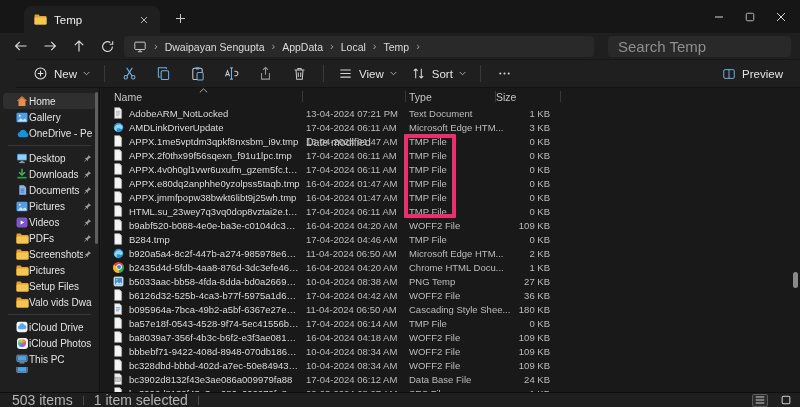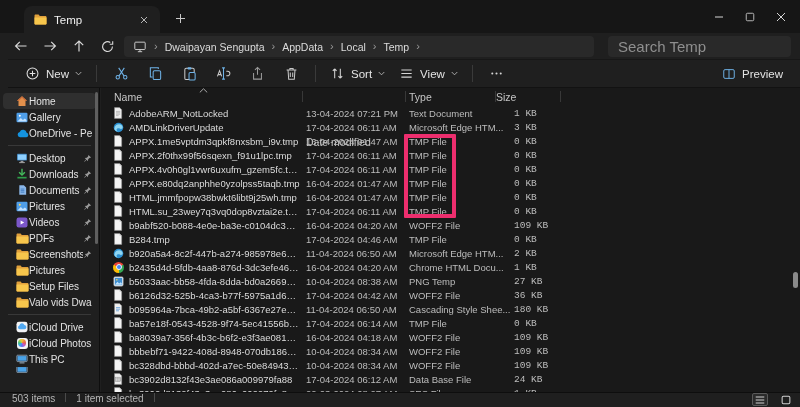--- a/index.html
+++ b/index.html
@@ -25,21 +25,21 @@
               border-radius:4px;display:flex;align-items:center;gap:7px;padding:0 9px;font-size:10.5px;color:#dcdcdc;}
   .crumb{white-space:nowrap;}
   .crumb-sep{color:#9a9a9a;font-size:11px;line-height:1;}
   .searchbar{position:absolute;left:608px;top:3px;width:183px;height:21px;background:#292929;
              border-radius:4px;display:flex;align-items:center;padding:0 8px;}
   .searchbar input{flex:1;background:transparent;border:none;outline:none;color:#cfcfcf;
                    font-family:"Liberation Sans",sans-serif;font-size:15px;}
   .searchbar input::placeholder{color:#8f8f8f;}
 
   
-  .commandbar{position:absolute;top:59px;left:8px;right:0;height:29px;background:#1f1f1f;
+  .commandbar{position:absolute;top:59px;left:16px;right:0;height:29px;background:#1f1f1f;
               border-top:1px solid #171717;border-bottom:1px solid #121212;
               display:flex;align-items:center;padding:0 10px;}
   .cmd{display:flex;align-items:center;gap:6px;background:transparent;border:none;color:#e3e3e3;
        font-family:"Liberation Sans",sans-serif;font-size:11.5px;padding:4px 7px;border-radius:4px;}
   .cmd.ico{width:30px;justify-content:center;margin:0 2px;}
   .vsep{width:1px;height:17px;background:#3a3a3a;margin:0 7px;}
   .spacer{flex:1;}
 
   
   .body{position:absolute;top:88px;left:0;right:0;bottom:15px;}
@@ -61,30 +61,30 @@
   .h-name{left:13px;} .h-date{left:205px;margin-top:45px;} .h-type{left:308px;} .h-size{left:395px;text-align:right;}
   .hsep{position:absolute;top:3px;width:1px;height:11px;background:#383838;}
   .caret{position:absolute;left:98px;top:0;}
 
   .rows{position:absolute;top:18px;left:0;right:0;bottom:0;overflow:hidden;}
   .frow{height:14px;display:grid;grid-template-columns:16px 177px 103px 105px 36px;
         align-items:center;padding-left:12px;font-size:9.5px;}
   .f-ic{display:flex;align-items:center;}
   .c-name{color:#dcdcdc;white-space:nowrap;overflow:hidden;text-overflow:ellipsis;padding-right:6px;}
   .c-date,.c-type{color:#bdbdbd;white-space:nowrap;overflow:hidden;text-overflow:ellipsis;}
-  .c-size{color:#bdbdbd;white-space:nowrap;font-family:Liberation Mono, monospace;}
+  .c-size{color:#bdbdbd;white-space:nowrap;text-align:right;}
 
   .pink-highlight{position:absolute;left:303px;top:46px;width:52px;height:84px;
                   border:4px solid #ed2e6e;border-radius:1px;z-index:5;pointer-events:none;}
   .list-scroll{position:absolute;right:2px;top:184px;width:5px;height:16px;background:#8a8a8a;border-radius:3px;}
 
   
   .statusbar{position:absolute;left:0;right:0;bottom:0;height:15px;background:#1f1f1f;
-             border-top:1px solid #0e0e0e;display:flex;gap:10px;
-             padding:0 6px 0 12px;font-size:10px;color:#b5b5b5;}
+             border-top:1px solid #0e0e0e;display:flex;align-items:center;gap:10px;
+             padding:0 6px 0 12px;font-size:14px;color:#b5b5b5;}
   .ssep{width:1px;height:9px;background:#4a4a4a;}
   .sbtn{display:flex;align-items:center;justify-content:center;width:16px;height:13px;border-radius:2px;}
   .sbtn.active{border:1px solid #5a5a5a;background:#2b2b2b;}
 
   
   .chrome-ball{display:inline-block;width:11px;height:11px;border-radius:50%;position:relative;
     background:conic-gradient(from -60deg,#ea4335 0 120deg,#34a853 0 240deg,#fbbc05 0 360deg);}
   .chrome-ball::after{content:"";position:absolute;inset:2.5px;background:#4285f4;
     border:1px solid #f2f2f2;border-radius:50%;}
   .icp-ball{display:inline-block;width:11px;height:11px;border-radius:3px;background:#f2f3f5;position:relative;}
@@ -251,38 +251,38 @@
     <button class="cmd ico">
         <span>
           <svg width="15" height="15" viewBox="0 0 16 16" fill="none" stroke="#c9c9c9" stroke-width="1.1">
             <path d="M2.8 4.3h10.4M6.3 4V2.6h3.4V4M4.3 4.3 5 14.2h6l.7-9.9M6.7 6.8v4.8M9.3 6.8v4.8"></path>
           </svg>
         </span>
       </button>
     <span class="vsep"></span>
     <button class="cmd">
       <span>
-          <svg width="15" height="15" viewBox="0 0 16 16" fill="none" stroke="#d6d6d6" stroke-width="1.1">
-            <path d="M5 3v10M5 3 3 5.2M5 3l2 2.2M11 13V3M11 13l-2-2.2M11 13l2-2.2"></path>
-          </svg>
-        </span>
-      <span>Sort</span>
+          <svg width="15" height="15" viewBox="0 0 16 16" fill="none" stroke="#d6d6d6" stroke-width="1.2">
+            <path d="M2.5 4.2h11M2.5 8h11M2.5 11.8h11"></path>
+          </svg>
+        </span>
+      <span>View</span>
       <span>
           <svg width="7" height="5" viewBox="0 0 8 5" fill="none" stroke="#b9b9b9" stroke-width="1">
             <path d="M0.8 0.8 4 4 7.2 0.8"></path>
           </svg>
         </span>
     </button>
     <button class="cmd">
       <span>
-          <svg width="15" height="15" viewBox="0 0 16 16" fill="none" stroke="#d6d6d6" stroke-width="1.2">
-            <path d="M2.5 4.2h11M2.5 8h11M2.5 11.8h11"></path>
-          </svg>
-        </span>
-      <span>View</span>
+          <svg width="15" height="15" viewBox="0 0 16 16" fill="none" stroke="#d6d6d6" stroke-width="1.1">
+            <path d="M5 3v10M5 3 3 5.2M5 3l2 2.2M11 13V3M11 13l-2-2.2M11 13l2-2.2"></path>
+          </svg>
+        </span>
+      <span>Sort</span>
       <span>
           <svg width="7" height="5" viewBox="0 0 8 5" fill="none" stroke="#b9b9b9" stroke-width="1">
             <path d="M0.8 0.8 4 4 7.2 0.8"></path>
           </svg>
         </span>
     </button>
     <span class="vsep"></span>
     <button class="cmd ico">
         <span>
           <svg width="15" height="15" viewBox="0 0 16 16" fill="#d6d6d6">
@@ -603,21 +603,21 @@
     <span class="c-type">TMP File</span>
     <span class="c-size">0 KB</span>
   </div>
           <div class="frow">
     <span class="f-ic">
               <svg width="10" height="12" viewBox="0 0 10 12">
                 <path d="M1.5 0.6h5L8.7 2.8v8.6H1.5z" fill="#f4f4f4" stroke="#8a8a8a" stroke-width="0.5"></path>
                 <path d="M6.5 0.6 8.7 2.8H6.5z" fill="#cfcfcf"></path>
               </svg>
             </span>
-    <span class="c-name">HTML.jmmfpopw38bwkt6libt9j25wh.tmp</span>
+    <span class="c-name">APPX.jmmfpopw38bwkt6libt9j25wh.tmp</span>
     <span class="c-date">16-04-2024 01:47 AM</span>
     <span class="c-type">TMP File</span>
     <span class="c-size">0 KB</span>
   </div>
           <div class="frow">
     <span class="f-ic">
               <svg width="10" height="12" viewBox="0 0 10 12">
                 <path d="M1.5 0.6h5L8.7 2.8v8.6H1.5z" fill="#f4f4f4" stroke="#8a8a8a" stroke-width="0.5"></path>
                 <path d="M6.5 0.6 8.7 2.8H6.5z" fill="#cfcfcf"></path>
               </svg>

